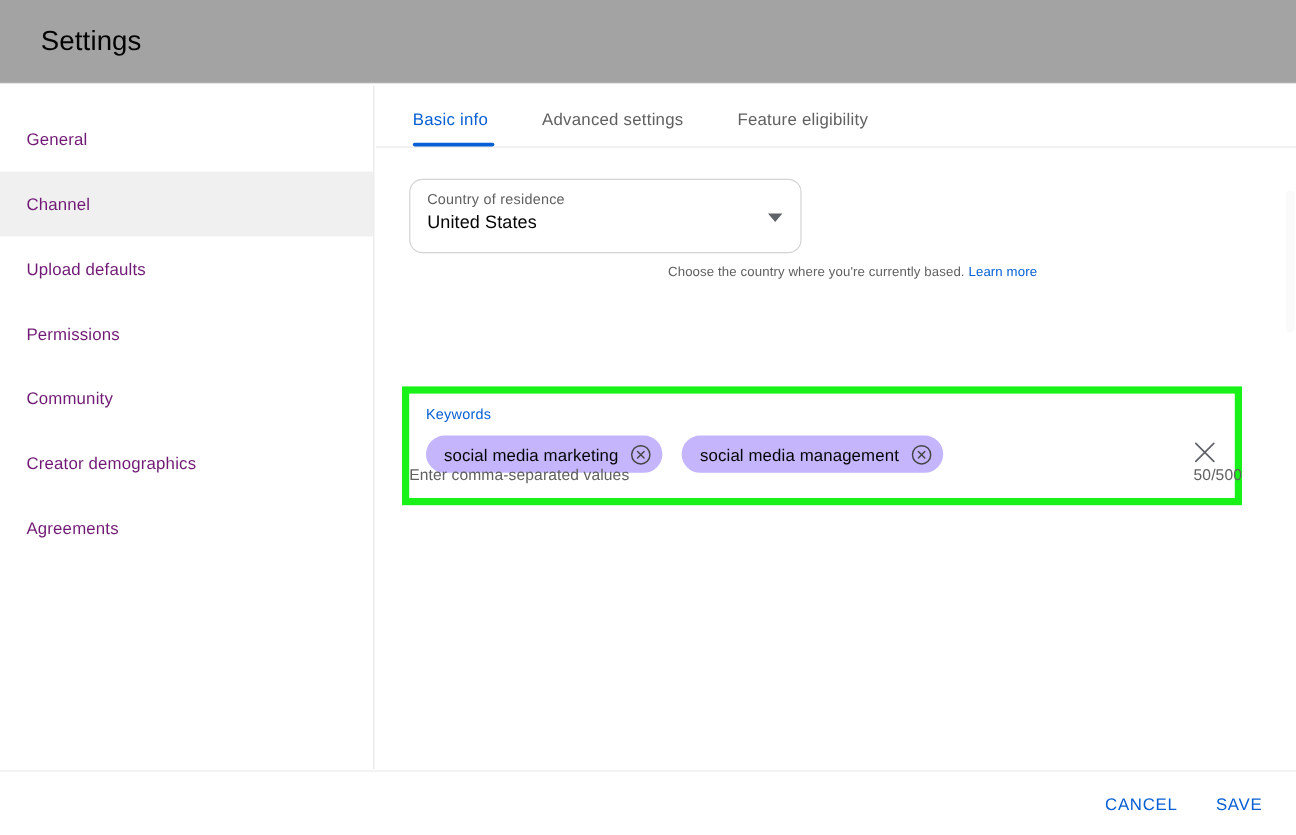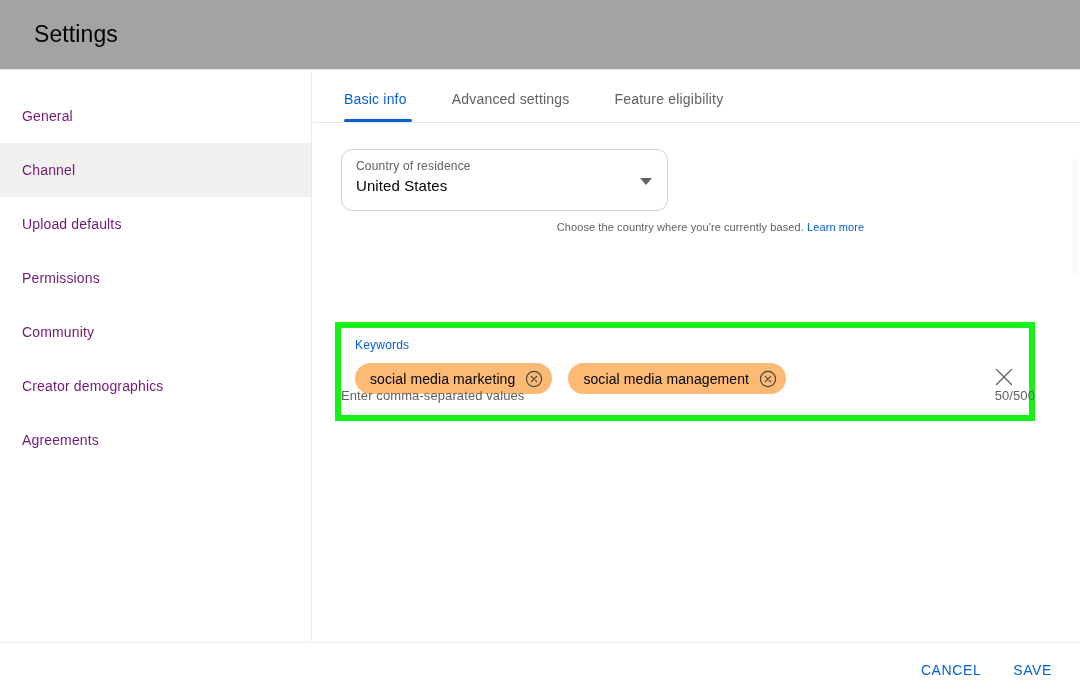--- a/index.html
+++ b/index.html
@@ -174,21 +174,21 @@
   .chips {
     display: flex;
     align-items: center;
     margin-top: 11px;
     gap: 16px;
   }
   .chip {
     display: inline-flex;
     align-items: center;
     height: 31px;
-    background: #fdba74;
+    background: #c4b5fd;
     border-radius: 16px;
     padding: 0 9px 0 15px;
     font-size: 14px;
     color: #030303;
     letter-spacing: 0.1px;
     cursor: default;
     white-space: nowrap;
   }
   .chip-x {
     display: inline-flex;

